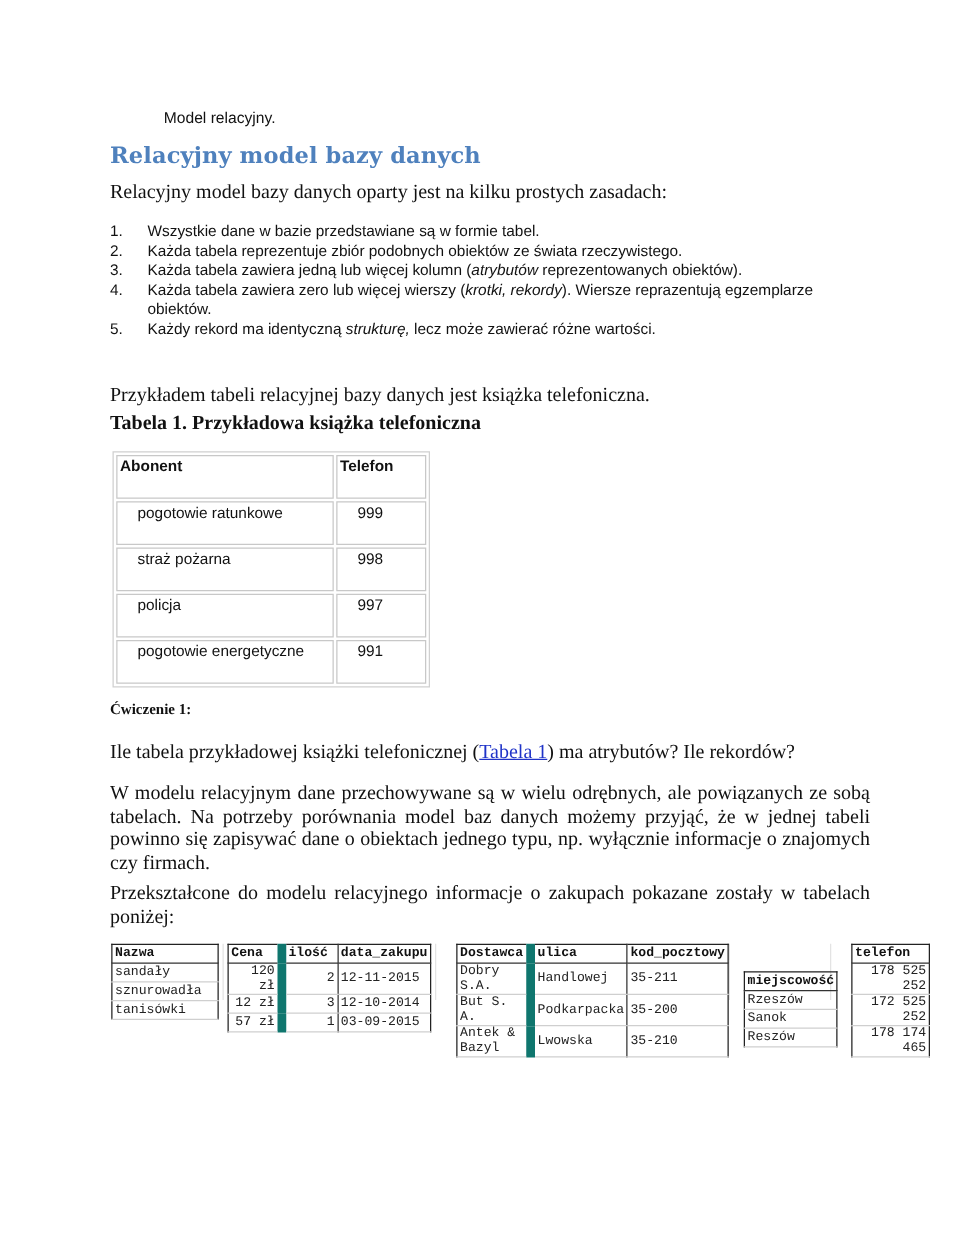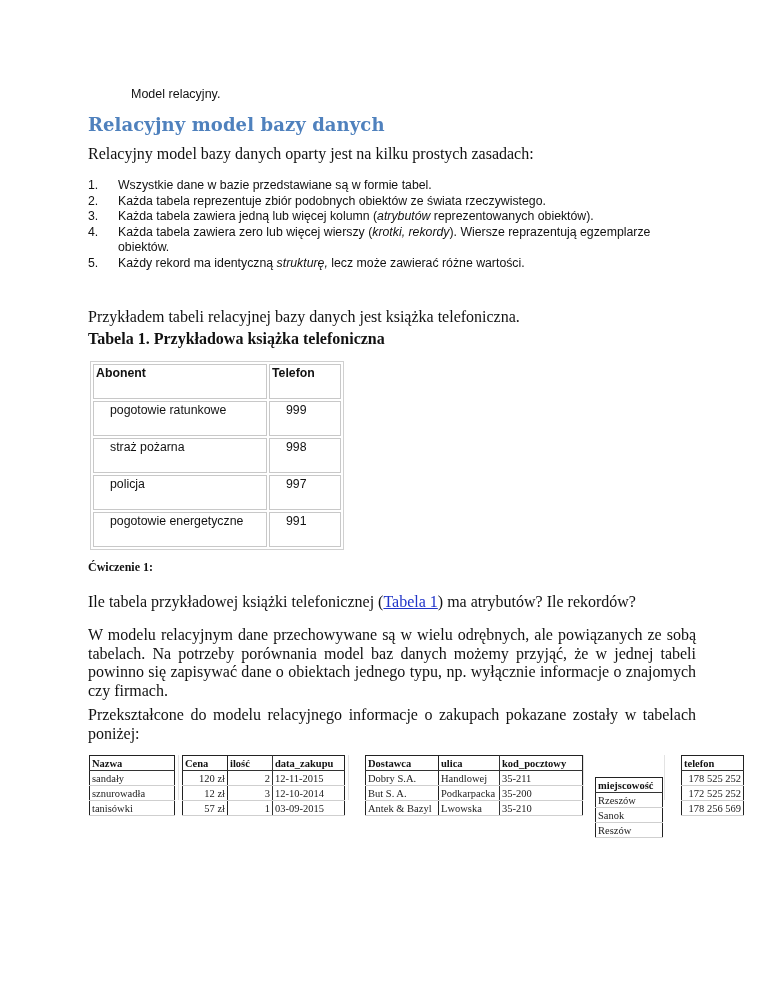--- a/index.html
+++ b/index.html
@@ -18,26 +18,26 @@
     table.phone td { border: 1px solid #c8c8c8; height: 31px; vertical-align: top; padding: 1px 16px; }
     table.phone td.c1 { width: 140px; }
     table.phone td.c2 { width: 38px; }
     table.phone th { border: 1px solid #c8c8c8; height: 31px; text-align: left; vertical-align: top; padding: 1px 2px; font-weight: bold; }
     .ex-title { position: absolute; top: 560px; left: 0; font-family: "Liberation Serif", serif; font-weight: bold; font-size: 12px; color: #111; }
     .question { position: absolute; top: 593px; left: 0; }
     .question a { color: #1f33c8; text-decoration: underline; }
     .para3 { position: absolute; top: 626px; left: 0; width: 608px; text-align: justify; line-height: 18.6px; }
     .para4 { position: absolute: }
     .para4 { position: absolute; top: 706px; left: 0; width: 608px; text-align: justify; line-height: 18.6px; }
-    .xtab { position: absolute; top: 755px; border-collapse: collapse; font-family: Liberation Serif, serif; font-size: 10.5px; color: #222; border-radius: 17px; }
+    .xtab { position: absolute; top: 755px; border-collapse: collapse; font-family: Liberation Mono, monospace; font-size: 10.5px; color: #222; border-radius: 17px; }
     .xtab th { border: 1.5px solid #222; border-bottom: 1px solid #333; text-align: left; font-weight: bold; padding: 0 2px; height: 14px; color: #111; }
     .xtab td { border-left: 1.5px solid #222; border-right: 1.5px solid #222; border-bottom: 1px solid #cfcfcf; padding: 0 2px; height: 14px; }
     .xtab tr:last-child td { border-bottom: 1px solid #cfcfcf; }
     .xtab td.r { text-align: right; }
-    .xtab td.inner, .xtab th.inner { border-left: 1px solid #0f766e; border-right: 1px solid #333; }
+    .xtab td.inner, .xtab th.inner { border-left: 7px solid #0f766e; border-right: 1px solid #333; }
     .gridline { position: absolute; top: 755px; height: 45px; border-left: 1px solid #e3e3e3; }
   </style>
 </head>
 <body>
 
 <div class="page">
   <div class="header-note">Model relacyjny.</div>
   <div class="h1" style="color: rgb(79, 129, 189);">Relacyjny model bazy danych</div>
   <div class="intro serif">Relacyjny model bazy danych oparty jest na kilku prostych zasadach:</div>
 
@@ -178,16 +178,16 @@
       <tr>
         <th>telefon</th>
       </tr>
   <tr>
         <td class="r">178 525 252</td>
       </tr>
   <tr>
         <td class="r">172 525 252</td>
       </tr>
   <tr>
-        <td class="r">178 256 569</td>
+        <td class="r">178 174 465</td>
       </tr>
 </tbody>
   </table>
 
 </body></html>

